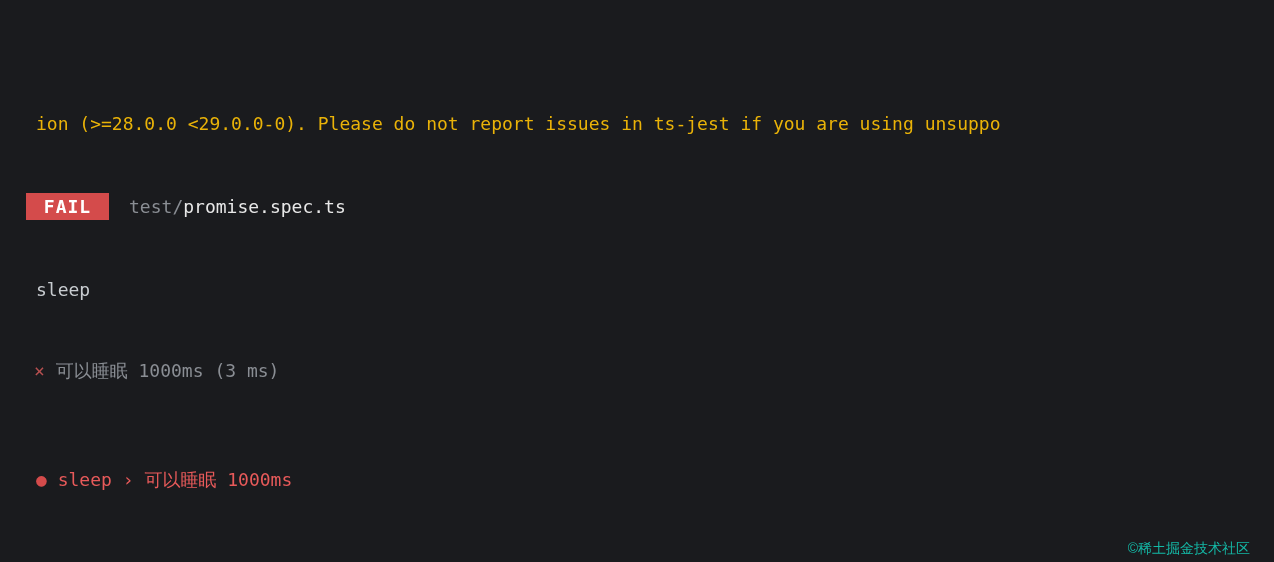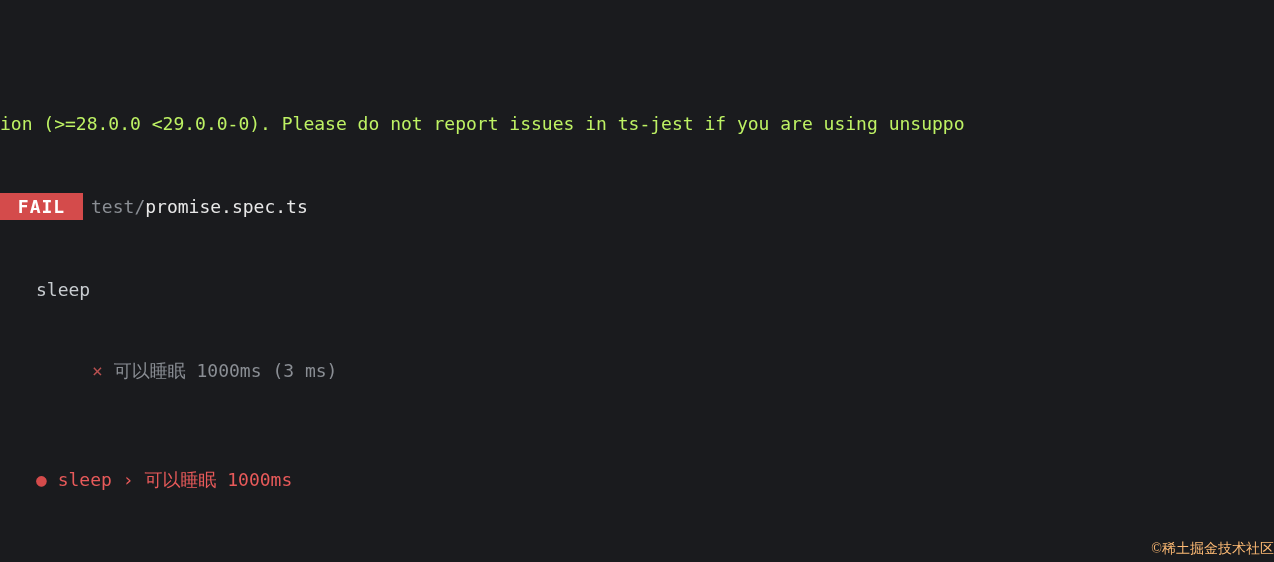--- a/index.html
+++ b/index.html
@@ -13,70 +13,72 @@
       font-size: 18px;
       color: #c8ccd0;
       width: 1274px;
       height: 562px;
       overflow: hidden;
       white-space: pre;
       line-height: 1.5;
       padding-top: 2px;
     }
     .top-warning {
-      color: #bef264;
+      color: #eab308;
+      padding-left: 36px;
     }
     .fail-row {
       display: flex;
       align-items: center;
+      padding-left: 26px;
       margin-top: 2px;
     }
     .fail-badge {
       background: #d44b4b;
       color: #fff;
       font-weight: bold;
       padding: 0 6px;
       letter-spacing: 1px;
     }
     .test-path-dim {
       color: #8a8e94;
-      margin-left: 8px;
+      margin-left: 20px;
     }
     .test-path-bold {
       color: #e8e8e8;
       font-weight: normal;
     }
     .suite-name {
       color: #c8ccd0;
       padding-left: 36px;
       margin-top: 2px;
     }
     .test-fail-line {
       color: #8a8e94;
-      padding-left: 92px;
+      padding-left: 34px;
     }
     .cross {
       color: #b85050;
     }
     .fail-header {
       padding-left: 36px;
       color: #e85a5a;
       margin-top: 28px;
       margin-bottom: 16px;
     }
     .bullet {
       color: #d44b4b;
     }
     .watermark {
       position: absolute;
       bottom: 3px;
-      right: 0;
-      color: #fdba74;
+      right: 24px;
+      color: #14b8a6;
       font-size: 14px;
-      font-family: Liberation Serif, serif;
+      font-family: Liberation Sans, sans-serif;
     }
   </style>
 </head>
 <body>
 
 
 
 <div class="top-warning">ion (&gt;=28.0.0 &lt;29.0.0-0). Please do not report issues in ts-jest if you are using unsuppo</div>
 
 <div class="fail-row">

